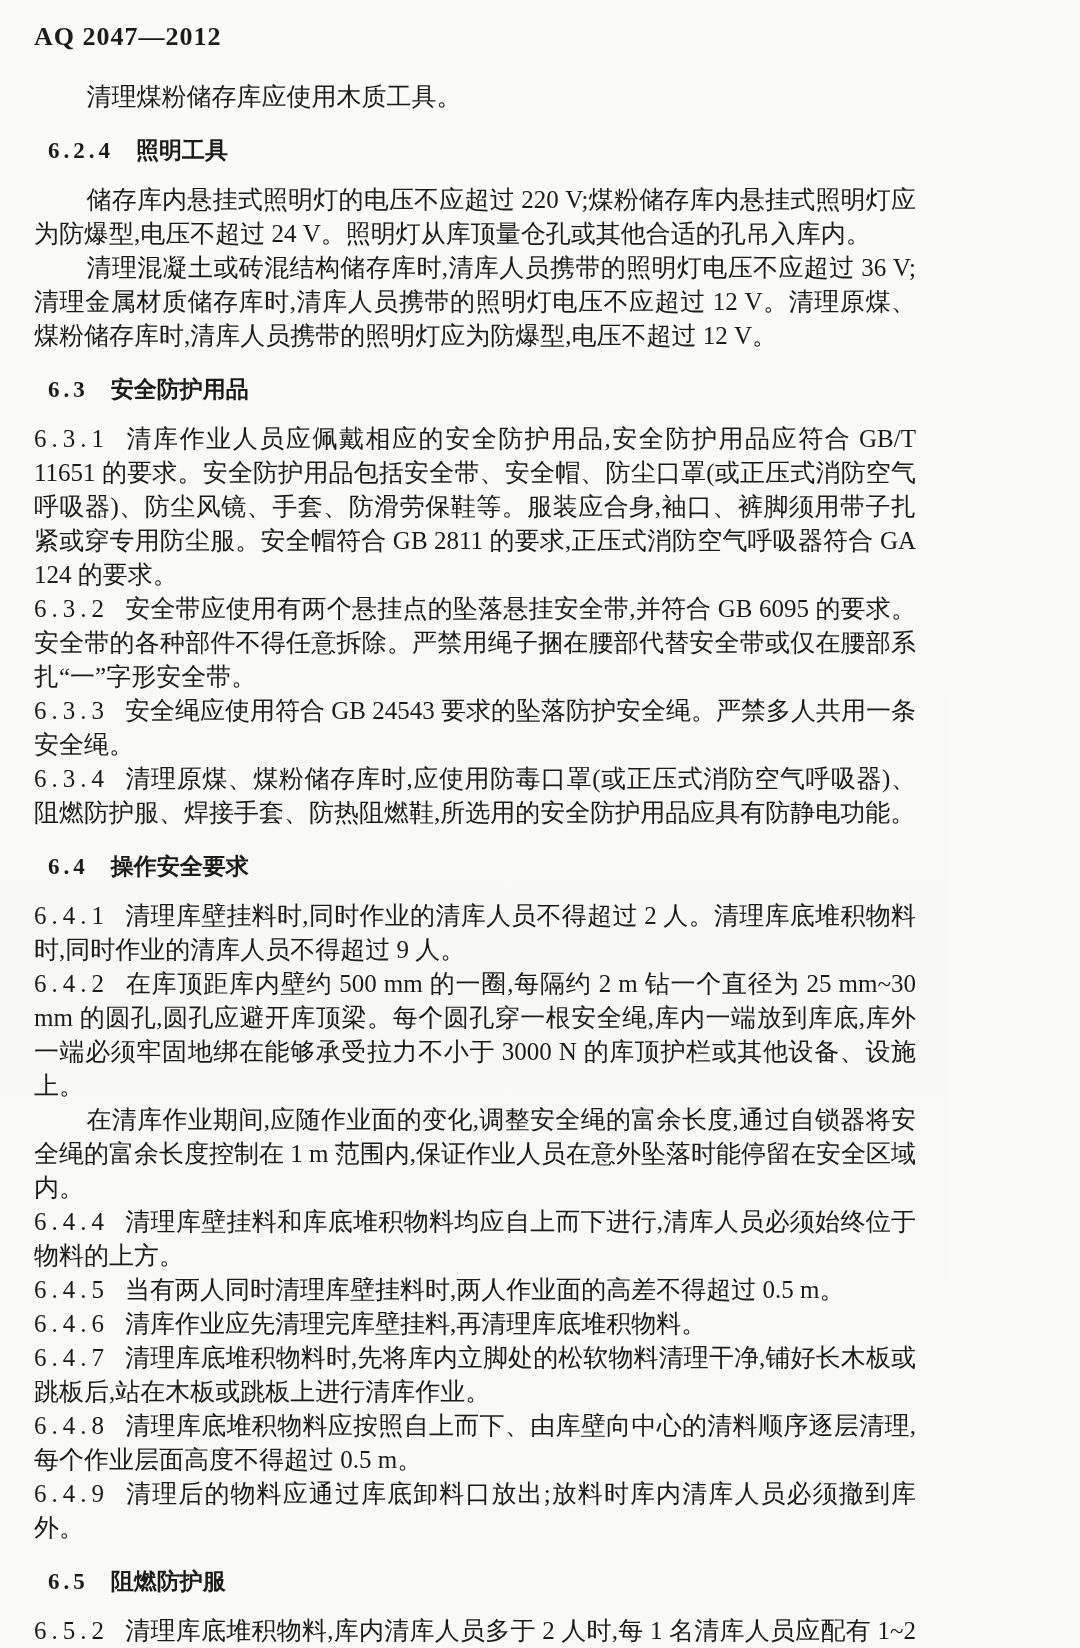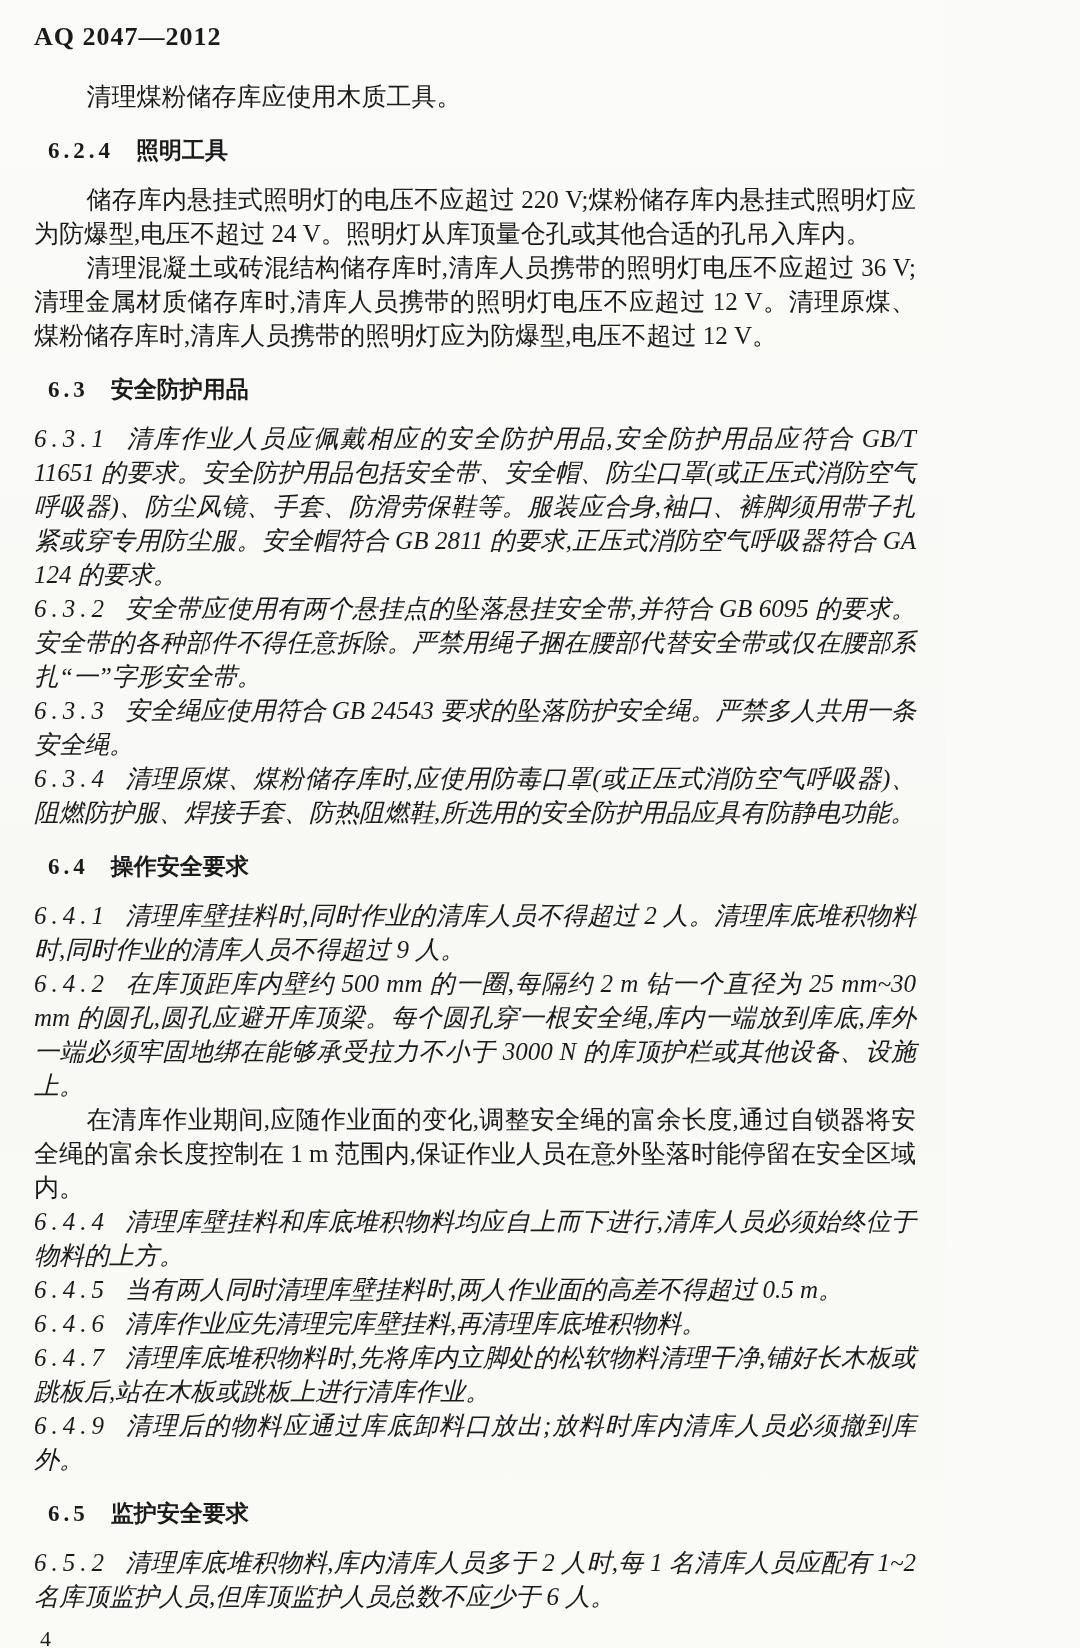--- a/index.html
+++ b/index.html
@@ -23,21 +23,21 @@
     letter-spacing:1px;
     margin:2px 0 28px 0;
   }
   .body-text p, .body-text h2, .body-text h3{
     margin:0;
     font-size:25px;
     line-height:34px;
     text-align:justify;
   }
   .p-indent{text-indent:2.1em;}
-  .clause{margin:3px 0;font-style:italic;}
+  .clause{margin:3px 0;}
   .cnum{letter-spacing:5px;padding-right:16px;white-space:nowrap;}
   h2.sec,h3.sec{
     font-size:23px;
     font-weight:bold;
     text-align:left;
     margin:20px 0 15px 0;
   }
   .sec .cnum{letter-spacing:4px;padding-right:22px;margin-left:14px;}
   .page-num{
     font-size:22px;
@@ -73,23 +73,24 @@
 
     <p class="clause"><span class="cnum">6.4.1</span><span>清理库壁挂料时,同时作业的清库人员不得超过 2 人。清理库底堆积物料时,同时作业的清库人员不得超过 9 人。</span></p>
     <p class="clause"><span class="cnum">6.4.2</span><span>在库顶距库内壁约 500 mm 的一圈,每隔约 2 m 钻一个直径为 25 mm~30 mm 的圆孔,圆孔应避开库顶梁。每个圆孔穿一根安全绳,库内一端放到库底,库外一端必须牢固地绑在能够承受拉力不小于 3000 N 的库顶护栏或其他设备、设施上。</span></p>
 
     <p class="p-indent">在清库作业期间,应随作业面的变化,调整安全绳的富余长度,通过自锁器将安全绳的富余长度控制在 1 m 范围内,保证作业人员在意外坠落时能停留在安全区域内。</p>
 
     <p class="clause"><span class="cnum">6.4.4</span><span>清理库壁挂料和库底堆积物料均应自上而下进行,清库人员必须始终位于物料的上方。</span></p>
     <p class="clause"><span class="cnum">6.4.5</span><span>当有两人同时清理库壁挂料时,两人作业面的高差不得超过 0.5 m。</span></p>
     <p class="clause"><span class="cnum">6.4.6</span><span>清库作业应先清理完库壁挂料,再清理库底堆积物料。</span></p>
     <p class="clause"><span class="cnum">6.4.7</span><span>清理库底堆积物料时,先将库内立脚处的松软物料清理干净,铺好长木板或跳板后,站在木板或跳板上进行清库作业。</span></p>
+    <p class="clause"><span class="cnum">6.4.8</span><span>清理库底堆积物料应按照自上而下、由库壁向中心的清料顺序逐层清理,每个作业层面高度不得超过 0.5 m。</span></p>
     <p class="clause"><span class="cnum">6.4.9</span><span>清理后的物料应通过库底卸料口放出;放料时库内清库人员必须撤到库外。</span></p>
 
-    <h2 class="sec"><span class="cnum">6.5</span><span>监护安全要求</span></h2>
+    <h2 class="sec"><span class="cnum">6.5</span><span>阻燃防护服</span></h2>
 
     <p class="clause"><span class="cnum">6.5.2</span><span>清理库底堆积物料,库内清库人员多于 2 人时,每 1 名清库人员应配有 1~2 名库顶监护人员,但库顶监护人员总数不应少于 6 人。</span></p>
 
   </div>
 
   <div class="page-num">4</div>
 
 </div>
 
 </body></html>

